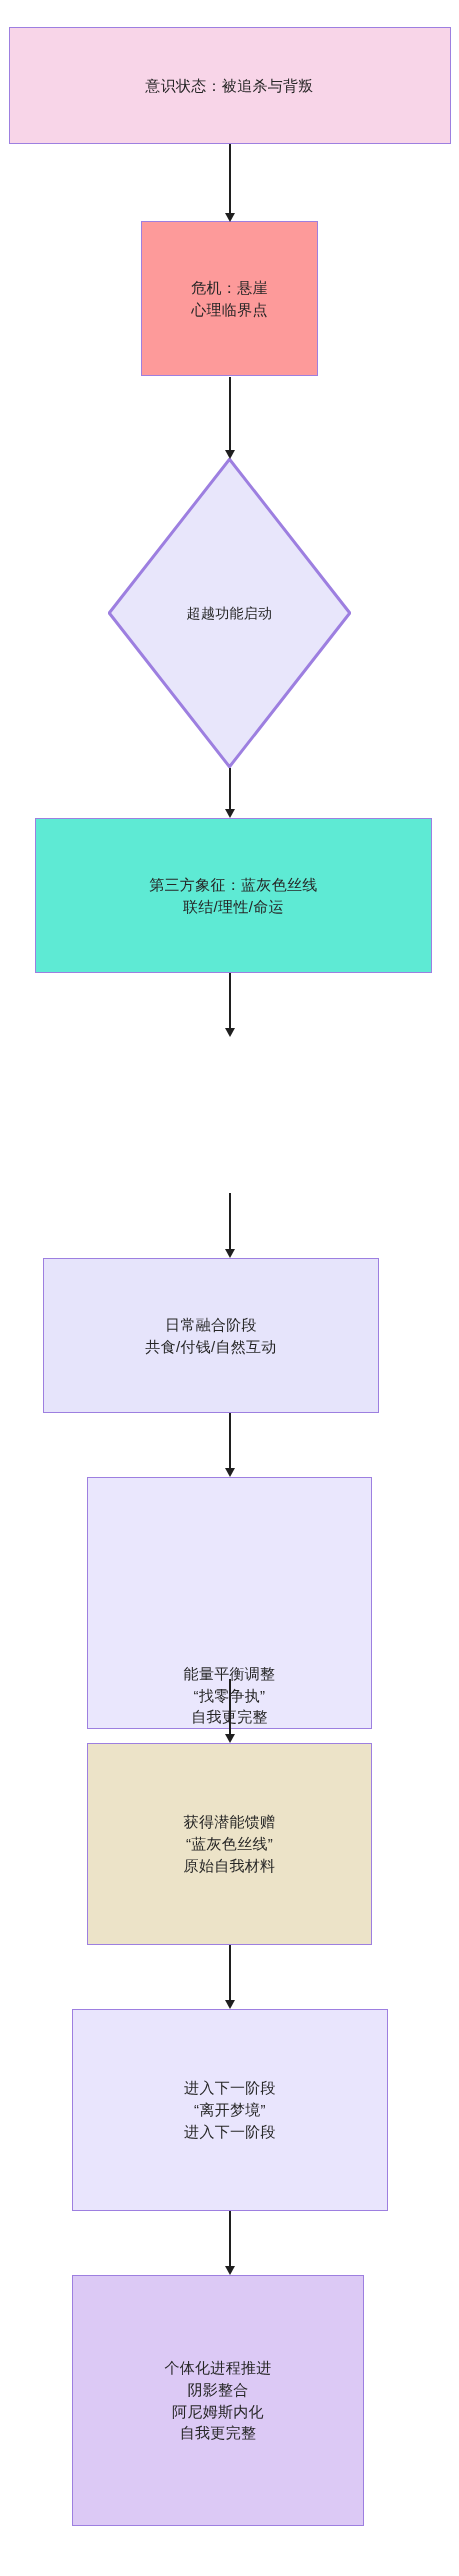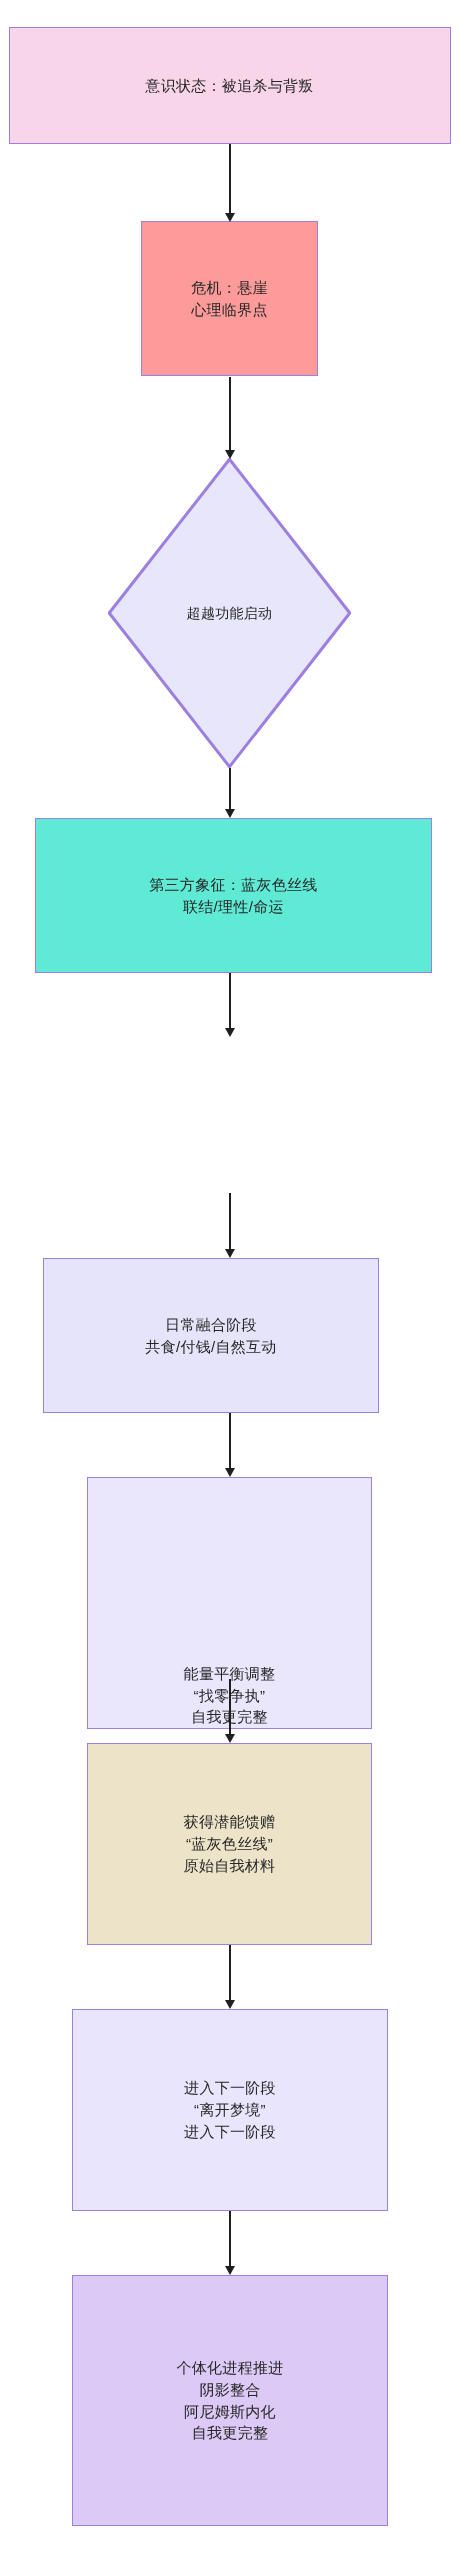--- a/index.html
+++ b/index.html
@@ -112,21 +112,21 @@
     <div class="node" style="left: 87px; top: 1743px; width: 285px; height: 202px; background: rgb(236, 227, 200); border-color: rgb(157, 127, 224);">
       <span class="line">获得潜能馈赠</span>
       <span class="line">“蓝灰色丝线”</span>
       <span class="line">原始自我材料</span>
     </div>
     <div class="node" style="left: 72px; top: 2009px; width: 316px; height: 202px; background: rgb(233, 229, 253); border-color: rgb(157, 127, 224);">
       <span class="line">进入下一阶段</span>
       <span class="line">“离开梦境”</span>
       <span class="line">进入下一阶段</span>
     </div>
-    <div class="node" style="left: 72px; top: 2275px; width: 316px; height: 251px; background: rgb(220, 201, 245); border-color: rgb(157, 127, 224);">
+    <div class="node" style="left: 72px; top: 2275px; width: 292px; height: 251px; background: rgb(220, 201, 245); border-color: rgb(157, 127, 224);">
       <span class="line">个体化进程推进</span>
       <span class="line">阴影整合</span>
       <span class="line">阿尼姆斯内化</span>
       <span class="line">自我更完整</span>
     </div>
     <div class="edge" style="left: 230px; top: 144px; width: 0px; height: 77px;">
       <div class="edge-line" style="height: 69px; left: -0.6px;"></div>
       <div class="edge-head" style="top: 69px;"></div>
     </div>
     <div class="edge" style="left: 230px; top: 377px; width: 0px; height: 82px;">

